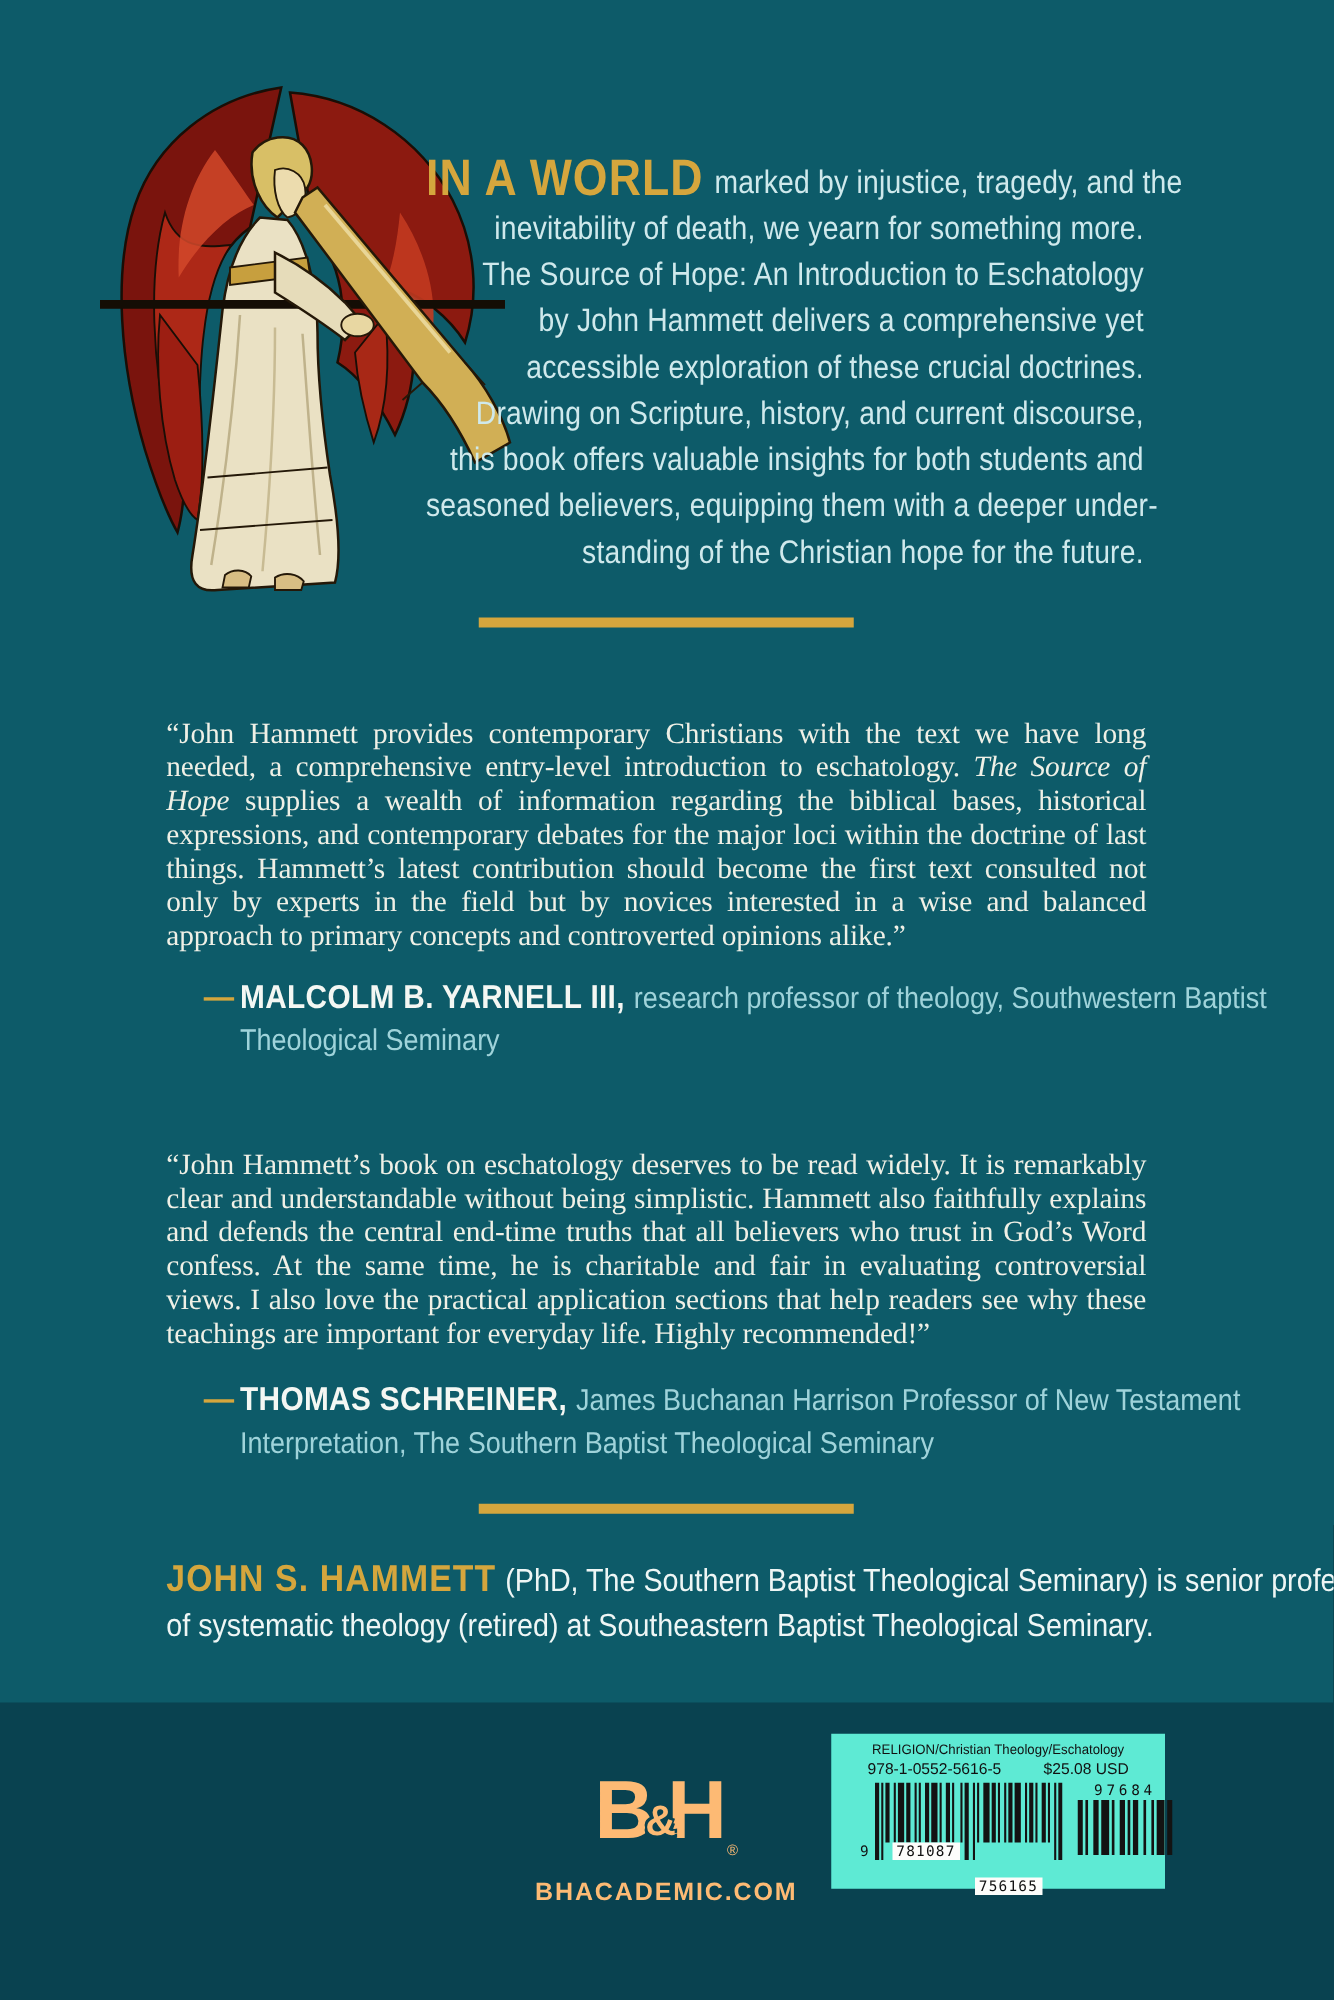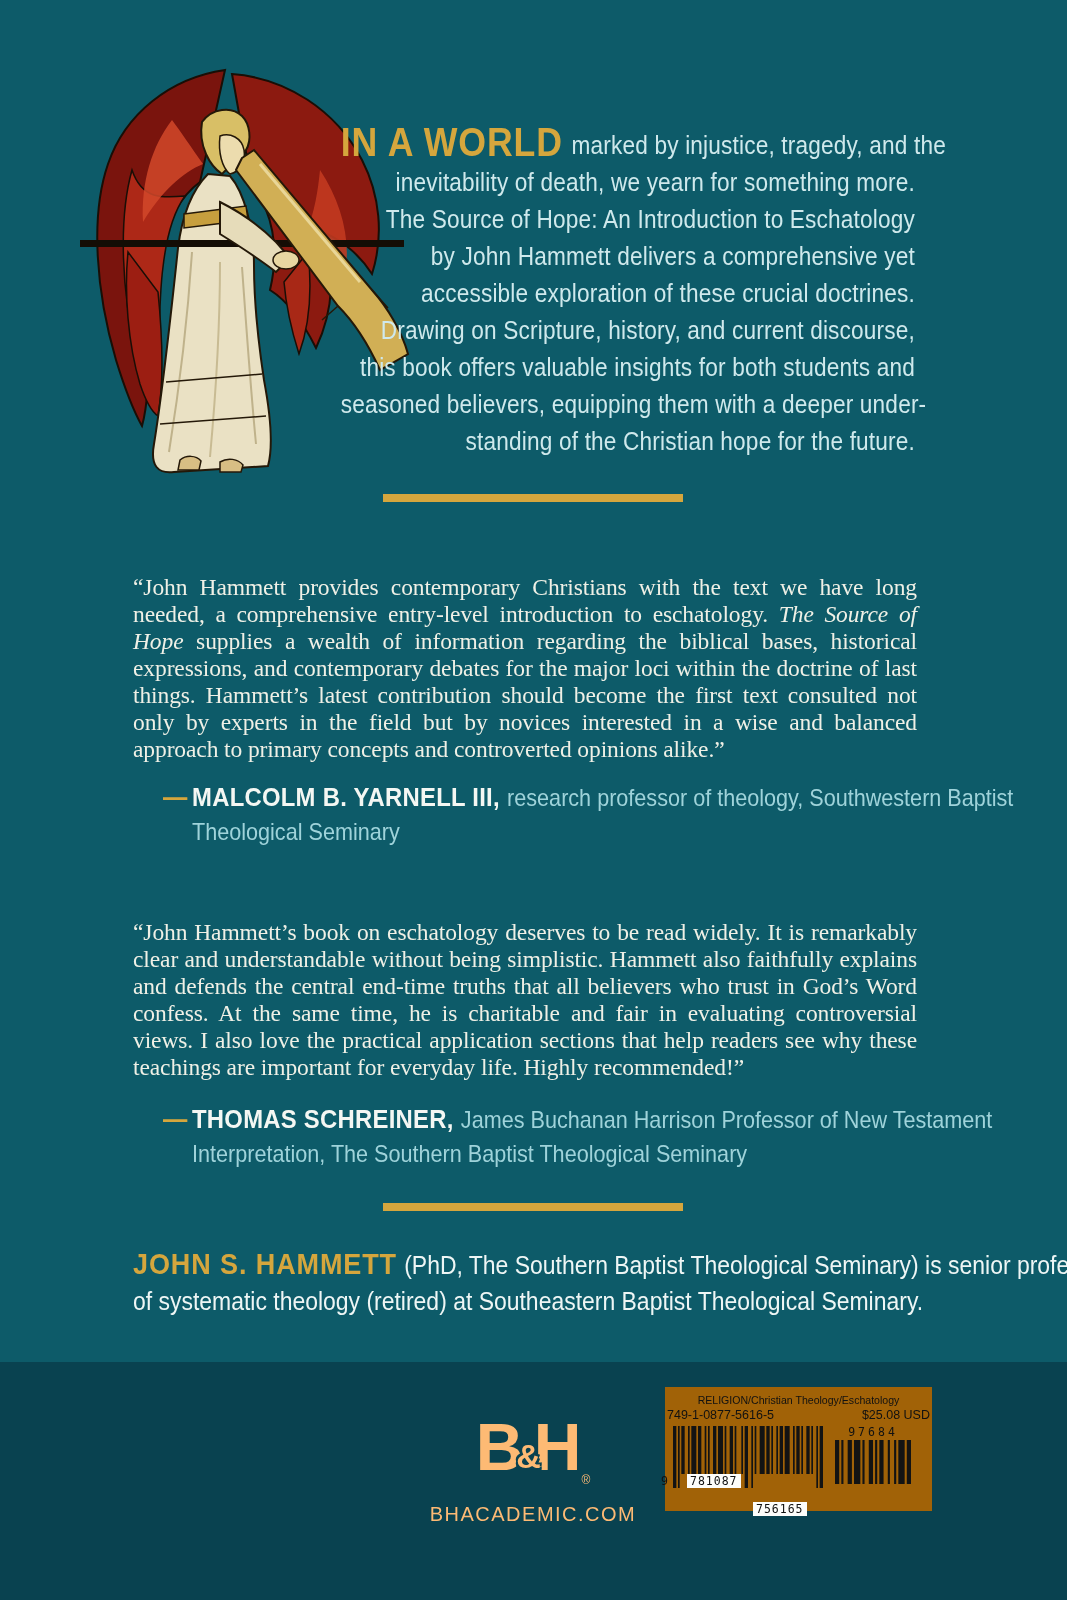--- a/index.html
+++ b/index.html
@@ -54,25 +54,25 @@
   .bio-line{font-size:25.5px;line-height:36px;color:#eef6f5;white-space:nowrap;font-weight:500;}
   .bio-line .author{color:#d5a63d;font-weight:700;font-size:30px;letter-spacing:1px;margin-right:8px;}
   
   .publisher{position:absolute;left:418px;top:1414px;width:230px;text-align:center;color:#fdba74;}
   .bh{font-weight:700;font-size:66px;line-height:66px;letter-spacing:-2px;}
   .bh .amp{
     font-size:34px;font-weight:700;position:relative;top:-2px;margin:0 -5px;z-index:2;display:inline-block;
     text-shadow:2px -2px 0 #094250,-2px 2px 0 #094250,2px 2px 0 #094250,-2px -2px 0 #094250;
   }
   .bh .reg{font-size:12px;font-weight:400;position:relative;top:14px;margin-left:2px;letter-spacing:0;}
-  .site{font-size:20px;font-weight:400;letter-spacing:1.5px;margin-top:4px;}
+  .site{font-size:20px;font-weight:700;letter-spacing:1.5px;margin-top:4px;}
   
   .barcode-panel{
-    position:absolute;left:665px;top:1387px;width:267px;height:124px;background:#a16207;
-    box-sizing:border-box;padding:7px 0 4px;color:#111;
+    position:absolute;left:665px;top:1387px;width:267px;height:124px;background:#5eead4;
+    box-sizing:border-box;padding:7px 27px 4px;color:#111;
   }
   .bc-category{font-size:11px;text-align:center;white-space:nowrap;transform:scaleX(0.96);transform-origin:50% 50%;}
   .bc-meta{display:flex;justify-content:space-between;font-size:12.5px;margin-top:2px;padding:0 2px;}
   .bc-bars-row{display:flex;margin-top:4px;}
   .bc-main{position:relative;width:150px;height:62px;margin-left:8px;}
   .bc-main svg{display:block;}
   .bc-digits{
     position:absolute;left:-12px;right:0;bottom:0;height:14px;
     font-family:"DejaVu Sans Mono",monospace;font-size:11.5px;letter-spacing:1px;
   }
@@ -178,21 +178,21 @@
   <div class="publisher">
     <div class="bh">
       <span>B</span><span class="amp">&amp;</span><span>H</span><span class="reg">®</span>
     </div>
     <div class="site">BHACADEMIC.COM</div>
   </div>
 
   <div class="barcode-panel">
     <div class="bc-category">RELIGION/Christian Theology/Eschatology</div>
     <div class="bc-meta">
-      <span>749-1-0877-5616-5</span>
+      <span>978-1-0552-5616-5</span>
       <span>$25.08 USD</span>
     </div>
     <div class="bc-bars-row">
       <div class="bc-main">
         <svg id="bc-main-svg" width="150" height="62" preserveAspectRatio="none" viewBox="0 0 90 62">
             <rect x="0" y="0" width="2" height="62" fill="#131313"></rect>
             <rect x="3" y="0" width="1" height="62" fill="#131313"></rect>
             <rect x="5" y="0" width="2" height="48" fill="#131313"></rect>
             <rect x="9" y="0" width="1" height="48" fill="#131313"></rect>
             <rect x="11" y="0" width="3" height="48" fill="#131313"></rect>

